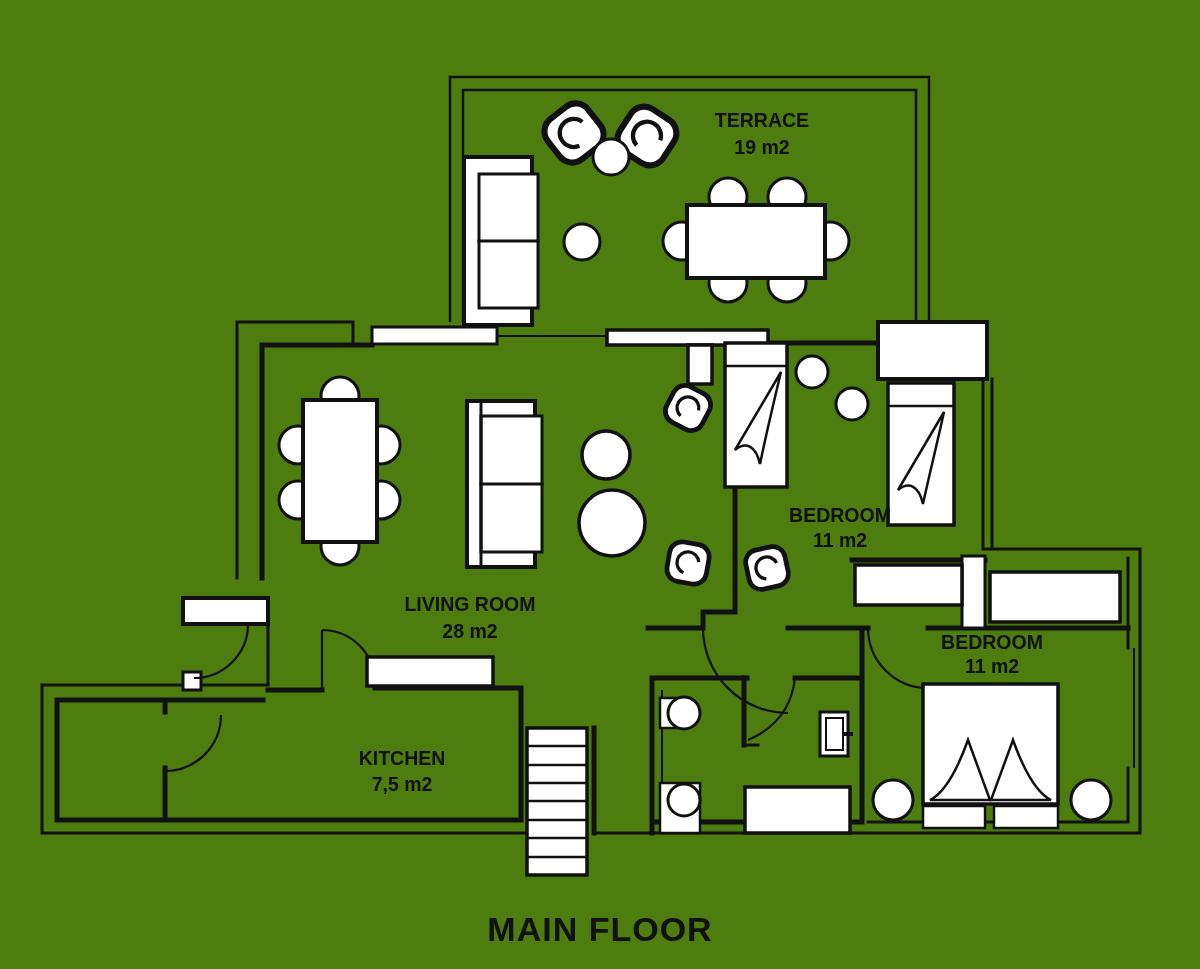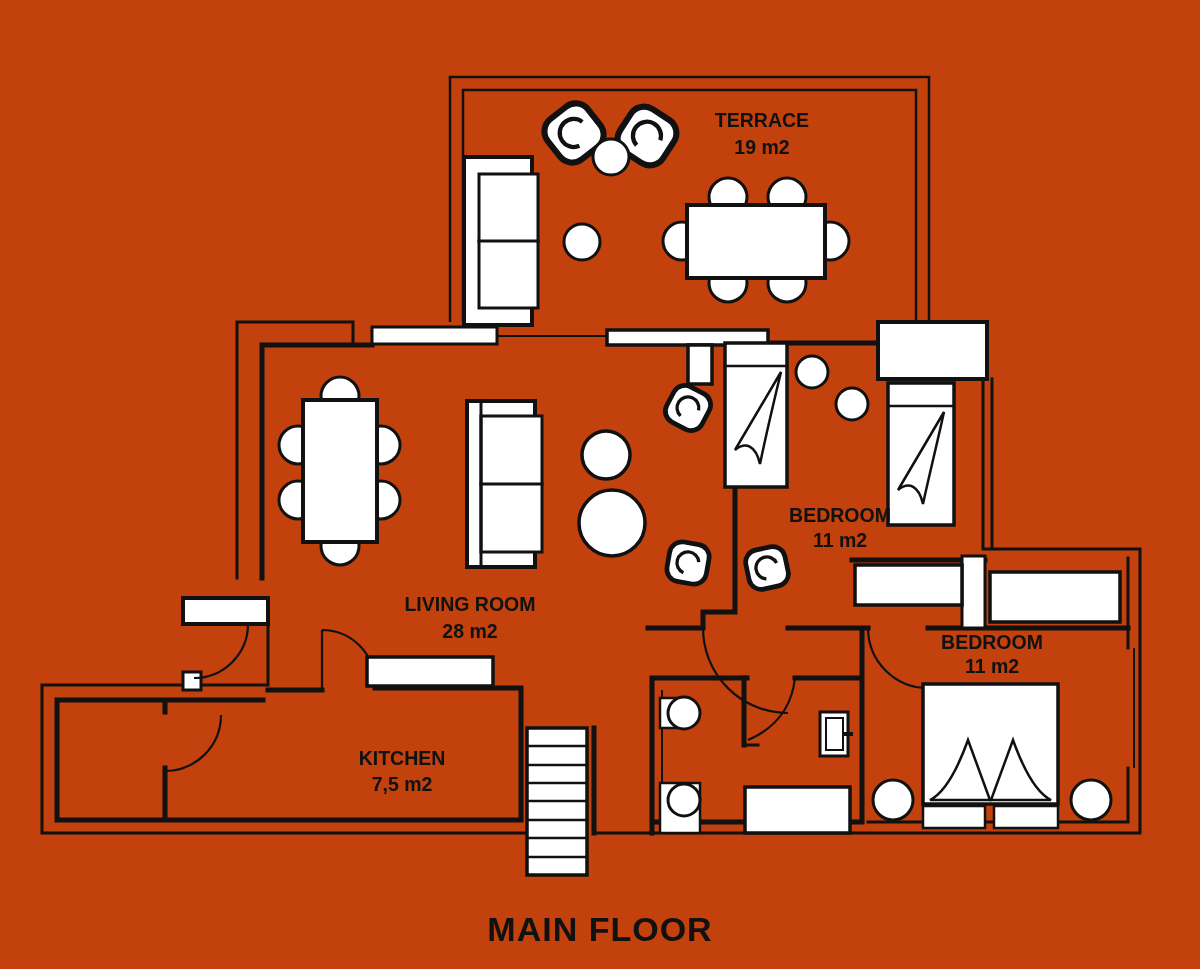--- a/index.html
+++ b/index.html
@@ -1,16 +1,16 @@
 <!DOCTYPE html>
 <html><head>
 <meta charset="utf-8">
 <style>
   html,body{margin:0;padding:0;background:#ffffff;}
-  .plan-wrap{width:1200px;height:969px;background:#c2410c;position:relative;overflow:hidden;text-align:right;}
+  .plan-wrap{width:1200px;height:969px;background:#4d7c0f;position:relative;overflow:hidden;text-align:right;}
   svg{display:block;}
   .lbl{font-family:"Liberation Sans", sans-serif;font-weight:bold;fill:#111;font-size:19.5px;text-anchor:middle;}
   .title{font-family:"Liberation Sans", sans-serif;font-weight:bold;fill:#111;font-size:34px;text-anchor:middle;letter-spacing:1px;}
   .w5{stroke:#111;stroke-width:5;fill:none;stroke-linecap:square;}
   .w4{stroke:#111;stroke-width:4;fill:#fff;}
   .w35{stroke:#111;stroke-width:3.5;fill:#fff;}
   .w3{stroke:#111;stroke-width:3;fill:none;stroke-linecap:square;}
   .w3f{stroke:#111;stroke-width:3;fill:#fff;}
   .rail{stroke:#111;stroke-width:2.5;fill:none;}
   .win{stroke:#111;stroke-width:2;fill:none;}

